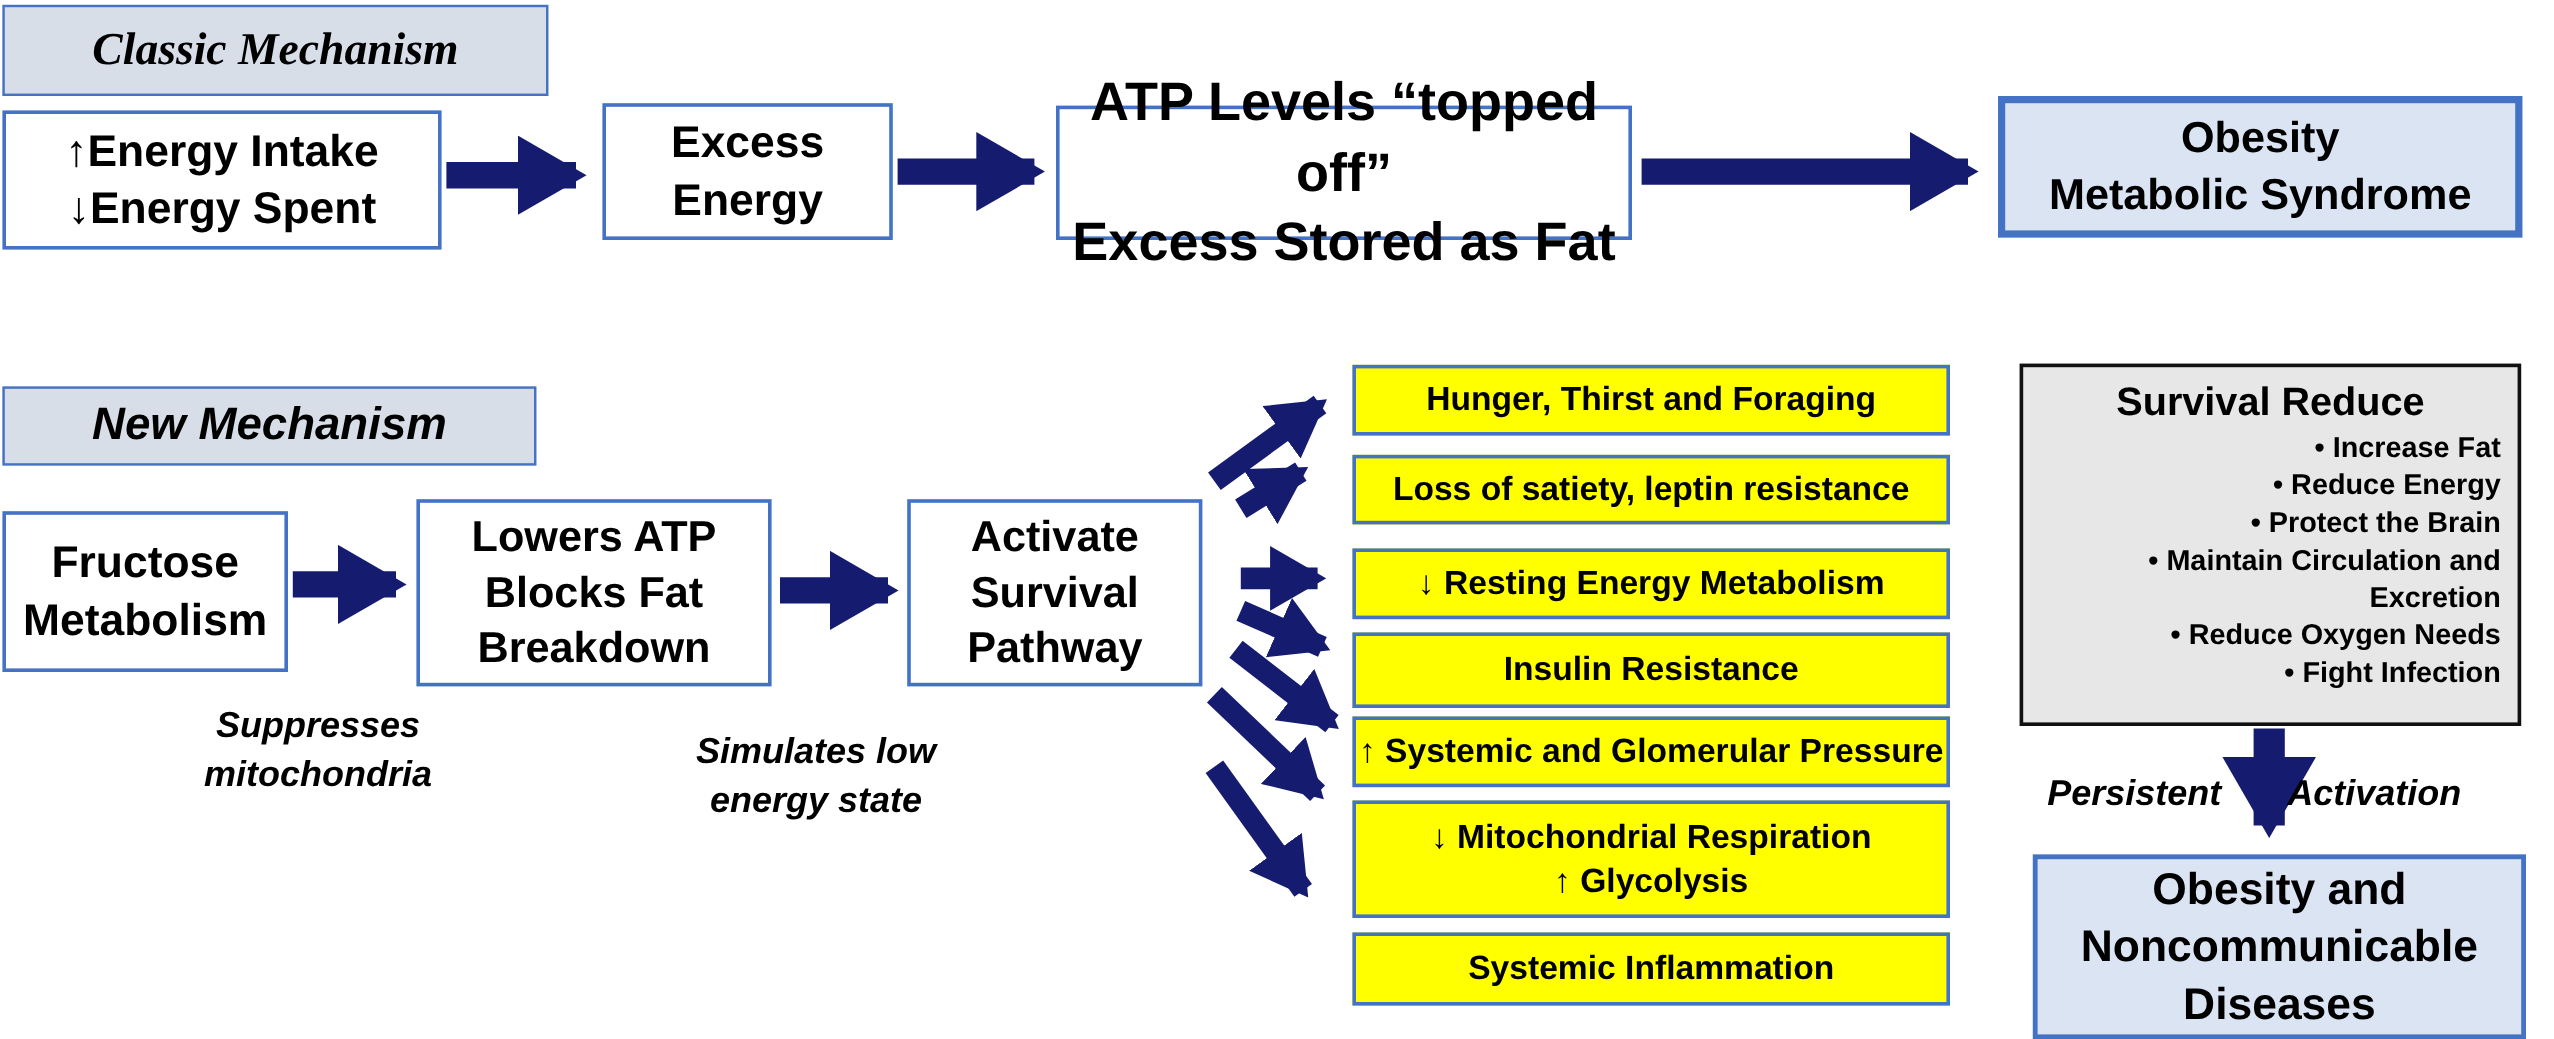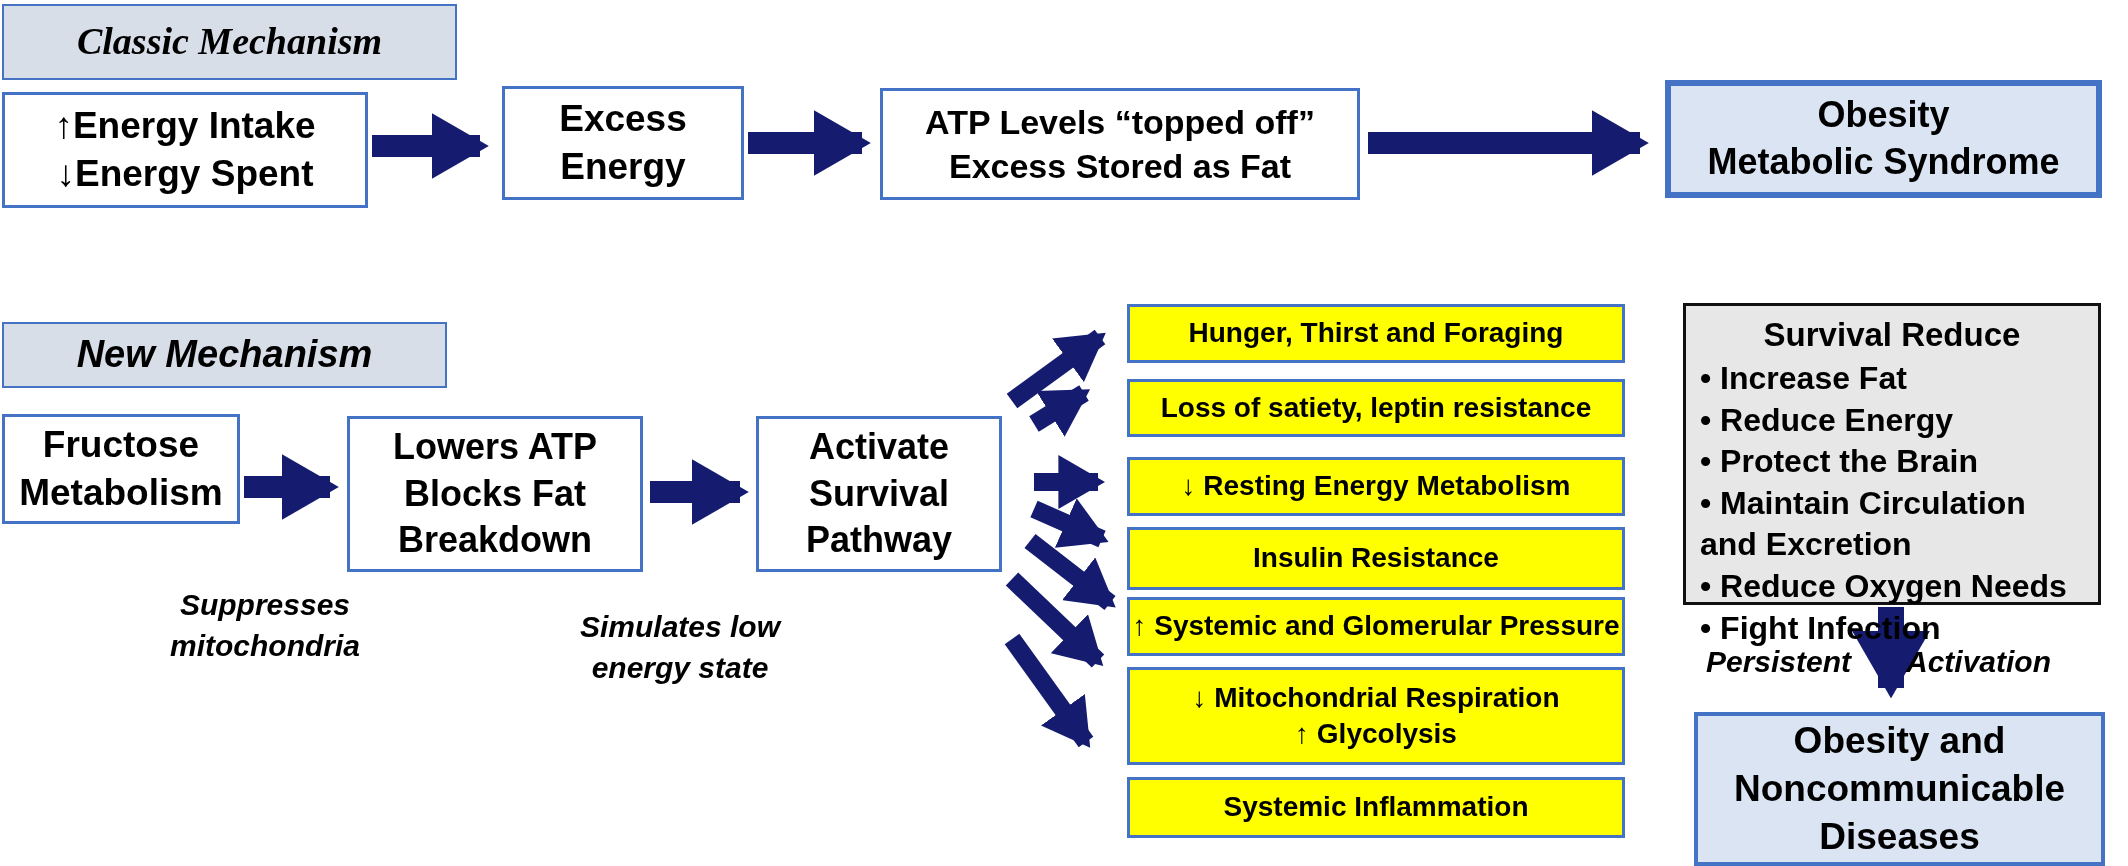--- a/index.html
+++ b/index.html
@@ -26,21 +26,21 @@
   .effect { background:#ffff00; font-size:28px; line-height:1.3; }
   .note {
     position:absolute; text-align:center; font-style:italic; font-weight:bold;
     font-size:30px; white-space:pre-line; line-height:1.35;
   }
   .survival {
     position:absolute; box-sizing:border-box; background:#e8e7e7;
     border:3px solid #111111; text-align:center; padding:10px 14px 6px 14px;
   }
   .survival-title { font-weight:bold; font-size:33px; margin-bottom:4px; }
-  .ss-item { font-weight:bold; font-size:32px; line-height:1.3; text-align:left; }
+  .ss-item { font-weight:bold; font-size:24px; line-height:1.3; text-align:right; }
   .ss-item::before { content:"•   "; }
 </style>
 </head>
 <body>
 
 <div id="stage">
 
   <svg id="arrow-layer" viewBox="0 0 2128 866" xmlns="http://www.w3.org/2000/svg">
     <defs>
       <marker id="ah" markerWidth="2.6" markerHeight="3" refX="2.2" refY="1.5" orient="auto" markerUnits="strokeWidth">
@@ -69,29 +69,29 @@
   </svg>
 
   <div class="box hdr" style="left:2px; top:4px; width:455px; height:76px;font-family:Liberation Serif, serif;">Classic Mechanism</div>
 
   <div class="box white-box" style="left:2px; top:92px; width:366px; height:116px;">↑Energy Intake
 ↓Energy Spent</div>
 
   <div class="box white-box" style="left:502px; top:86px; width:242px; height:114px;">Excess
 Energy</div>
 
-  <div class="box white-box" style="left:880px; top:88px; width:480px; height:112px; font-size:34px;">ATP Levels “topped off”
+  <div class="box white-box" style="left:880px; top:88px; width:480px; height:112px; font-size:45px;">ATP Levels “topped off”
 Excess Stored as Fat</div>
 
   <div class="box outcome" style="left:1665px; top:80px; width:437px; height:118px;">Obesity
 Metabolic Syndrome</div>
 
   <div class="box hdr" style="left:2px; top:322px; width:445px; height:66px;">New Mechanism</div>
 
-  <div class="box white-box" style="left:2px; top:414px; width:238px; height:110px;">Fructose
+  <div class="box white-box" style="left:2px; top:426px; width:238px; height:134px;">Fructose
 Metabolism</div>
 
   <div class="box white-box" style="left:347px; top:416px; width:296px; height:156px; font-size:36px;">Lowers ATP
 Blocks Fat
 Breakdown</div>
 
   <div class="box white-box" style="left:756px; top:416px; width:246px; height:156px; font-size:36px;">Activate
 Survival
 Pathway</div>
 

